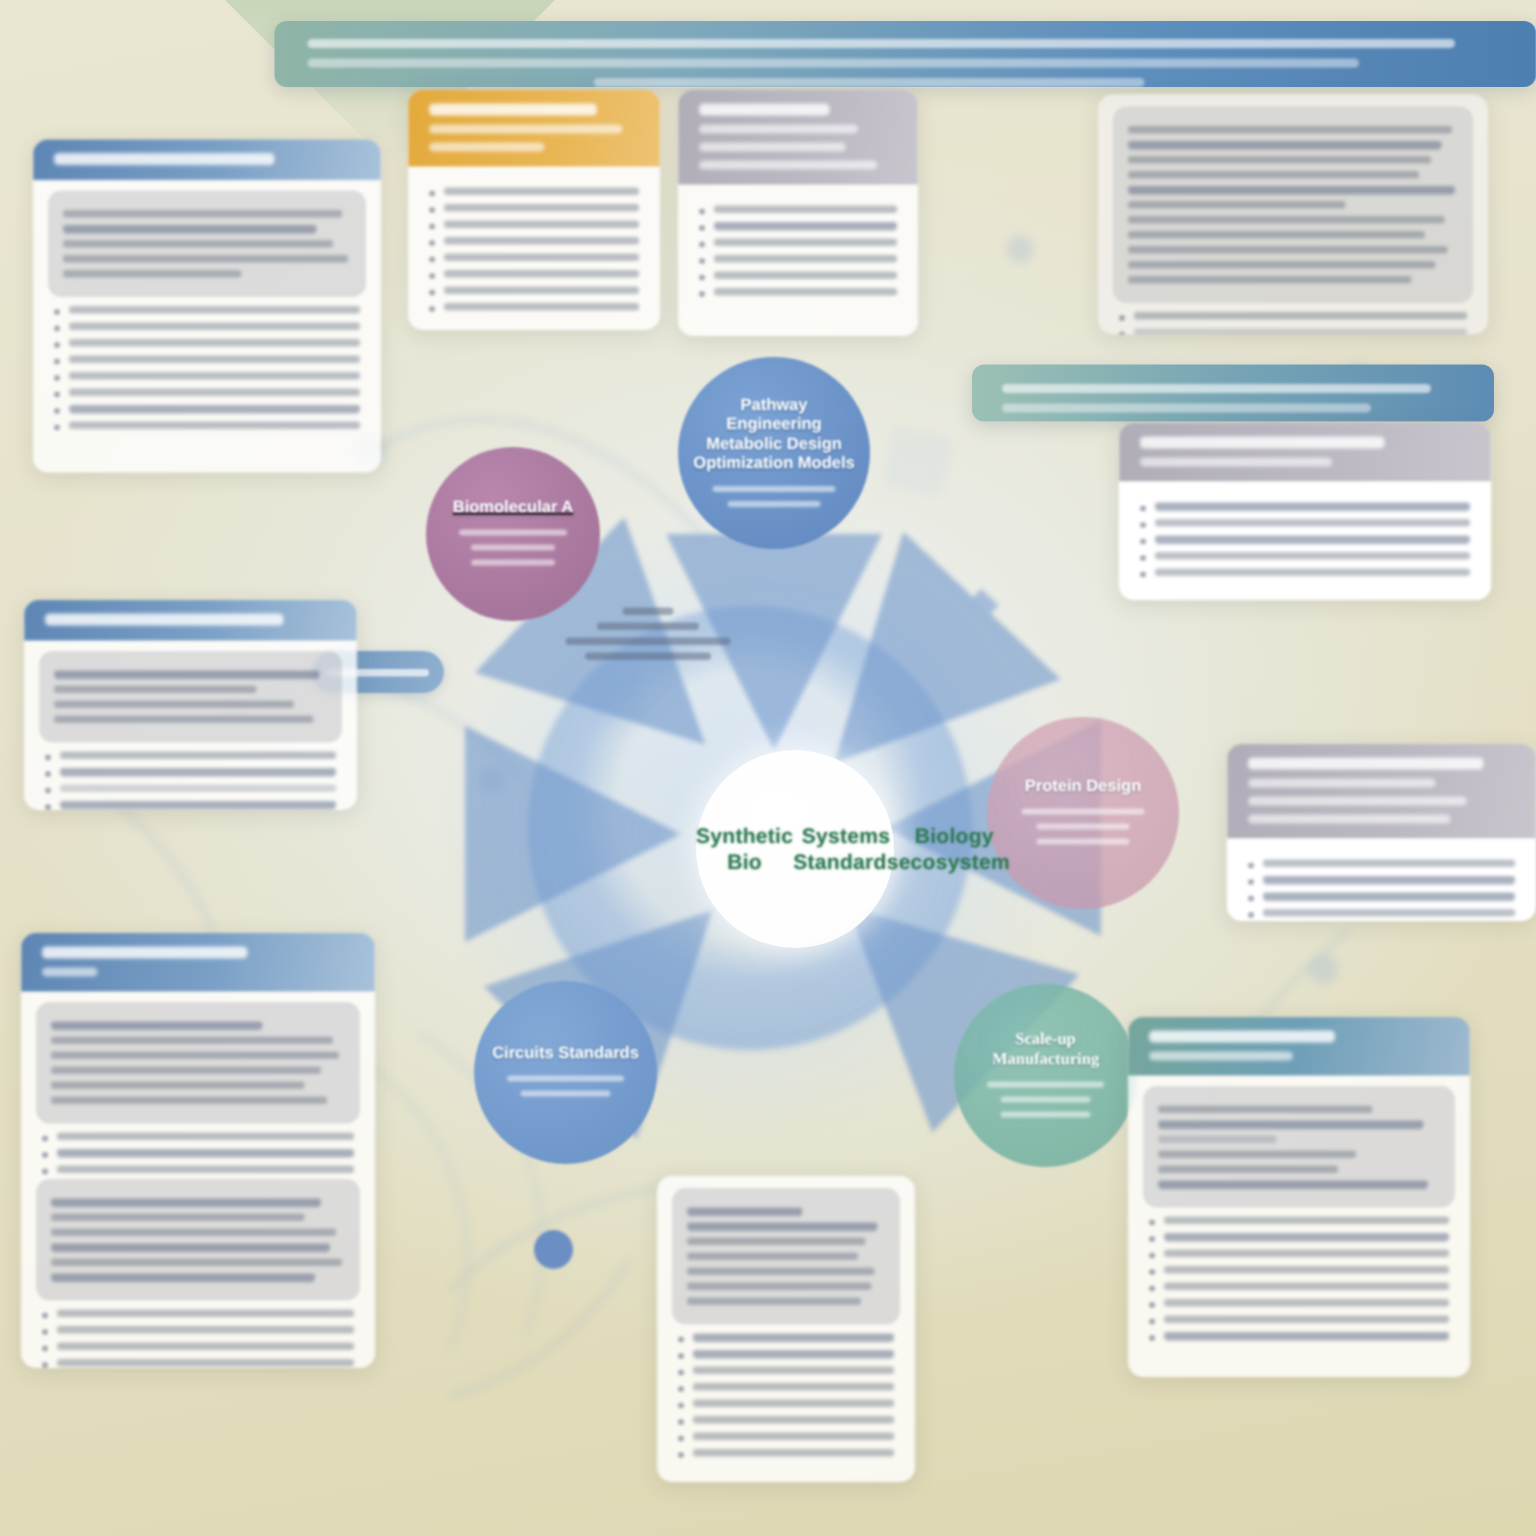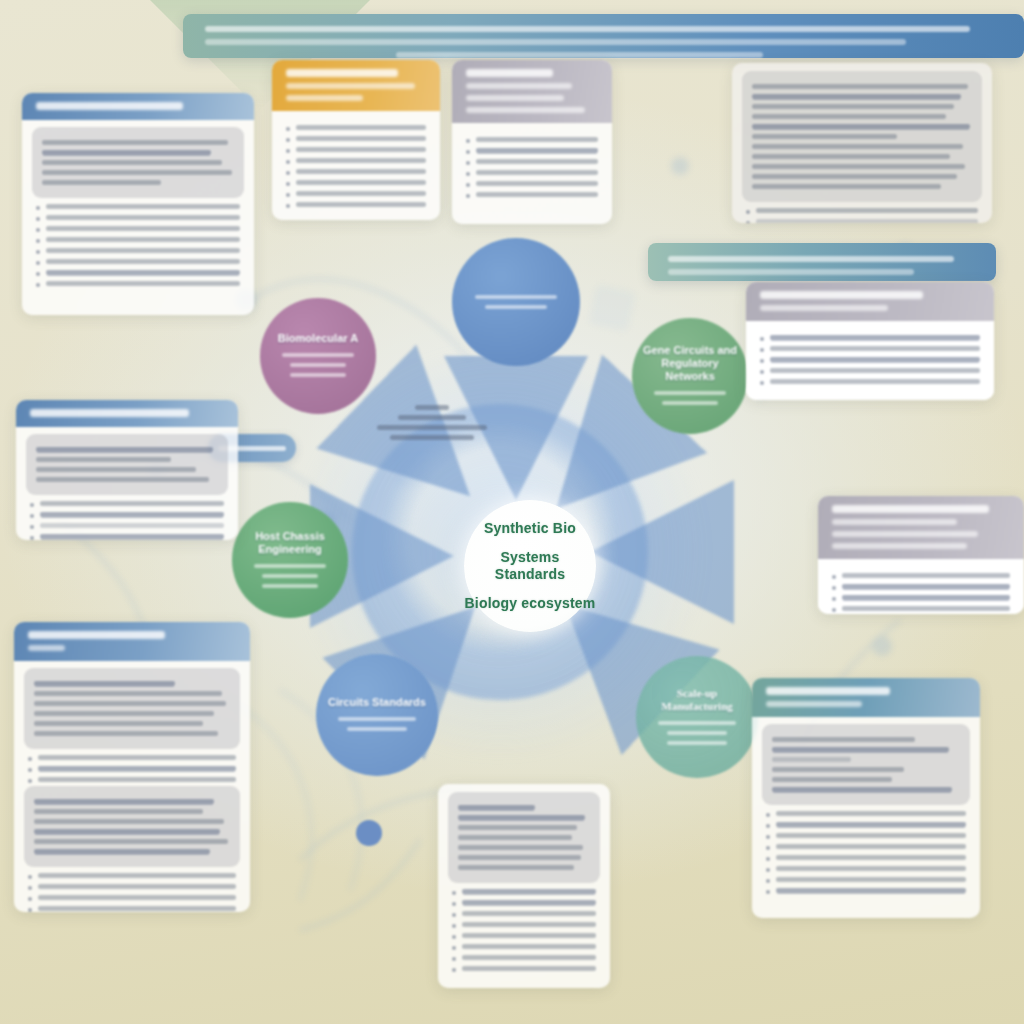--- a/index.html
+++ b/index.html
@@ -66,22 +66,22 @@
   .hub-ring{position:absolute;left:352px;top:404px;width:296px;height:296px;
     border-radius:50%;
     background:radial-gradient(circle at 50% 45%,rgba(168,196,230,.00) 40%,rgba(150,182,222,.58) 53%,rgba(132,168,214,.62) 78%,rgba(150,182,222,.18) 100%);
     filter:blur(2px);}
   .hub-glow{position:absolute;left:300px;top:352px;width:400px;height:400px;
     border-radius:50%;background:radial-gradient(circle,rgba(176,203,234,.42) 0%,rgba(190,212,236,.14) 58%,rgba(200,218,238,0) 75%);
     filter:blur(8px);}
   .hub{position:absolute;left:464px;top:500px;width:132px;height:132px;border-radius:50%;
     background:radial-gradient(circle at 42% 36%,#ffffff 0%,#fdfefd 70%,#f2f6f4 100%);
     box-shadow:0 0 22px rgba(255,255,255,.9);
-    display:flex;flex-direction:column;align-items:center;justify-content:center;
-    text-align:center;gap:12px;}
+    display:flex;align-items:center;
+    text-align:center;}
   .hub span{display:block;font-weight:bold;font-size:14px;line-height:17px;
     color:#2f7a55;letter-spacing:.2px;filter:blur(.55px);
     text-shadow:0 0 2px rgba(60,130,95,.35);}
 
   
   .node{position:absolute;border-radius:50%;display:flex;flex-direction:column;
     align-items:center;justify-content:center;text-align:center;padding:10px;
     box-sizing:border-box;filter:blur(.8px);}
   .node .nt{font-weight:bold;font-size:11px;line-height:13px;color:#ffffff;
     filter:blur(.5px);margin-bottom:5px;text-shadow:0 1px 2px rgba(40,60,90,.35);}
@@ -166,46 +166,43 @@
       <line x1="660" y1="398" x2="600" y2="462"></line>
       <line x1="716" y1="552" x2="654" y2="552"></line>
       <line x1="668" y1="700" x2="612" y2="648"></line>
       <line x1="382" y1="700" x2="430" y2="652"></line>
       <line x1="336" y1="556" x2="390" y2="556"></line>
       <line x1="372" y1="402" x2="424" y2="452"></line>
     </g>
   </svg>
 
   <div class="node n-blue" style="left:452px;top:238px;width:128px;height:128px;">
+    <div class="nt">Pathway
+Engineering
+Metabolic Design
+Optimization Models</div>
     <div class="nl"></div>
     <div class="nl s"></div>
   </div>
 
-  <div class="node n-purple" style="left:260px;top:298px;width:116px;height:116px;">
+  <div class="node n-purple" style="left:284px;top:298px;width:116px;height:116px;text-decoration:underline;">
     <div class="nt">Biomolecular A</div>
     <div class="nl"></div>
     <div class="nl s"></div>
     <div class="nl s"></div>
   </div>
 
-  <div class="node n-green" style="left:632px;top:318px;width:116px;height:116px;">
-    <div class="nt">Gene Circuits
-and
-Regulatory Networks</div>
+
+
+  <div class="node n-pink" style="left:658px;top:478px;width:128px;height:128px;">
+    <div class="nt">Protein Design</div>
     <div class="nl"></div>
     <div class="nl s"></div>
-  </div>
-
-  <div class="node n-green2" style="left:232px;top:502px;width:116px;height:116px;">
-    <div class="nt">Host Chassis Engineering</div>
-    <div class="nl"></div>
-    <div class="nl s"></div>
-    <div class="nl s"></div>
-  </div>
-
+    <div class="nl s"></div>
+  </div>
 
   <div class="node n-blue2" style="left:316px;top:654px;width:122px;height:122px;">
     <div class="nt">Circuits Standards</div>
     <div class="nl"></div>
     <div class="nl s"></div>
   </div>
 
   <div class="node n-teal" style="left:636px;top:656px;width:122px;height:122px;font-family:Liberation Serif, serif;">
     <div class="nt">Scale-up
 Manufacturing</div>

